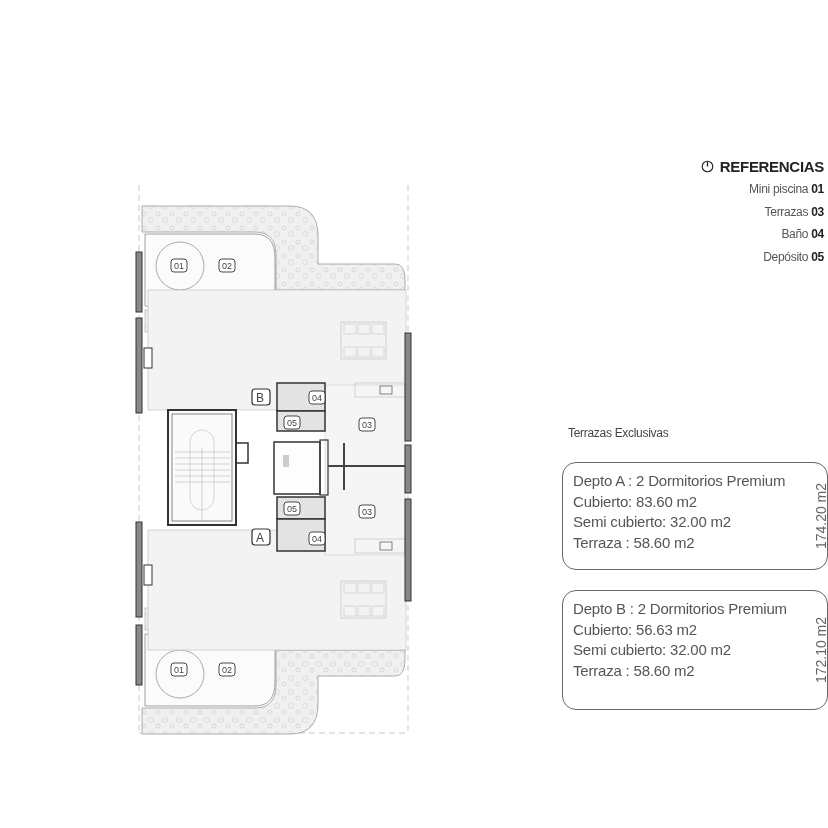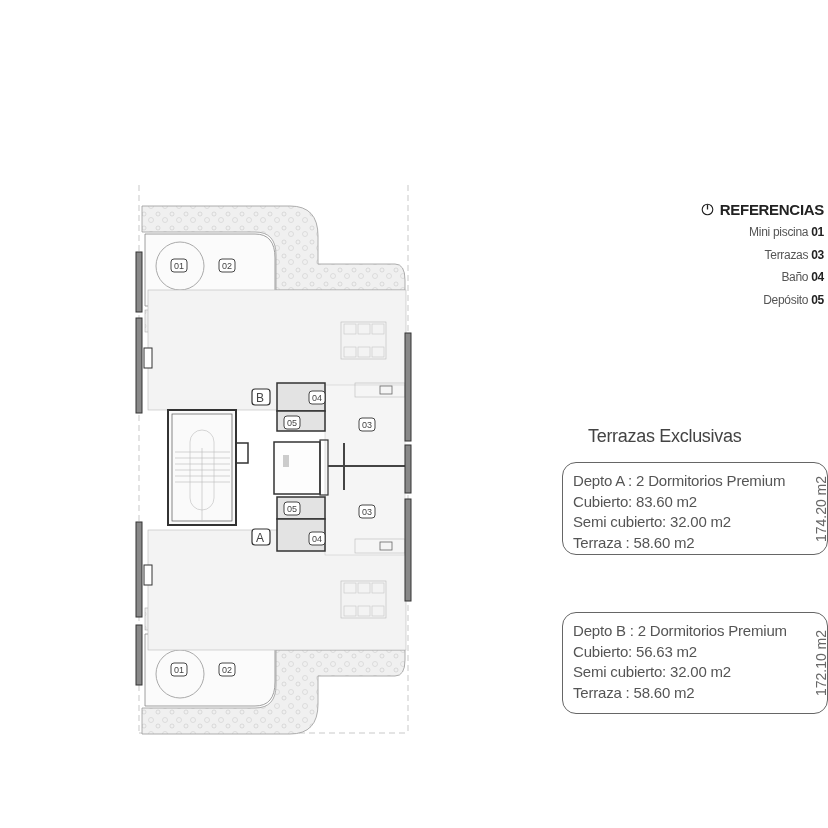--- a/index.html
+++ b/index.html
@@ -1,25 +1,25 @@
 <!DOCTYPE html>
 <html><head>
 <meta charset="utf-8">
 <style>
   html, body { margin:0; padding:0; background:#ffffff; }
   body { width:828px; height:828px; position:relative; overflow:hidden; font-family:"Liberation Sans", sans-serif; color:#555; }
   .plan { position:absolute; left:0; top:0; width:828px; height:828px; }
-  .legend { position:absolute; right:4px; top:158px; text-align:right;margin-top:43px; }
+  .legend { position:absolute; right:4px; top:158px; text-align:right; }
   .legend-title { font-family:"Liberation Sans", sans-serif; font-weight:bold; font-size:15px; color:#222; letter-spacing:-0.3px; display:flex; align-items:center; justify-content:flex-end; gap:6px; margin-bottom:3px; }
   .legend-item { font-size:12px; color:#555; line-height:22.5px; letter-spacing:-0.3px; }
   .legend-item b { color:#222; font-weight:bold; }
-  .terr-title { position:absolute; left:588px; top:426px; font-size:18px; color:#444; letter-spacing:-0.3px; }
+  .terr-title { position:absolute; left:568px; top:426px; font-size:12px; color:#444; letter-spacing:-0.3px; }
   .box { position:absolute; left:562px; width:266px; border:1.3px solid #666; border-radius:14px; box-sizing:border-box; padding:8px 0 0 10px; }
-  .box-a { top:462px; height:93px; }
-  .box-b { top:590px; height:102px;margin-top:22px; }
+  .box-a { top:462px; height:108px; }
+  .box-b { top:590px; height:120px; }
   .box .line { font-size:15px; color:#555; line-height:20.5px; white-space:nowrap; letter-spacing:-0.2px; }
   .box .total { position:absolute; right:-4px; top:0; bottom:0; width:20px; display:flex; align-items:center; justify-content:center; }
   .box .total span { transform:rotate(-90deg); white-space:nowrap; font-size:14px; color:#666; display:block; }
   .lbl { font-family:"Liberation Sans", sans-serif; font-size:9px; fill:#444; }
 </style>
 </head>
 <body>
 
 <svg class="plan" viewBox="0 0 828 828" xmlns="http://www.w3.org/2000/svg">
   <defs>

